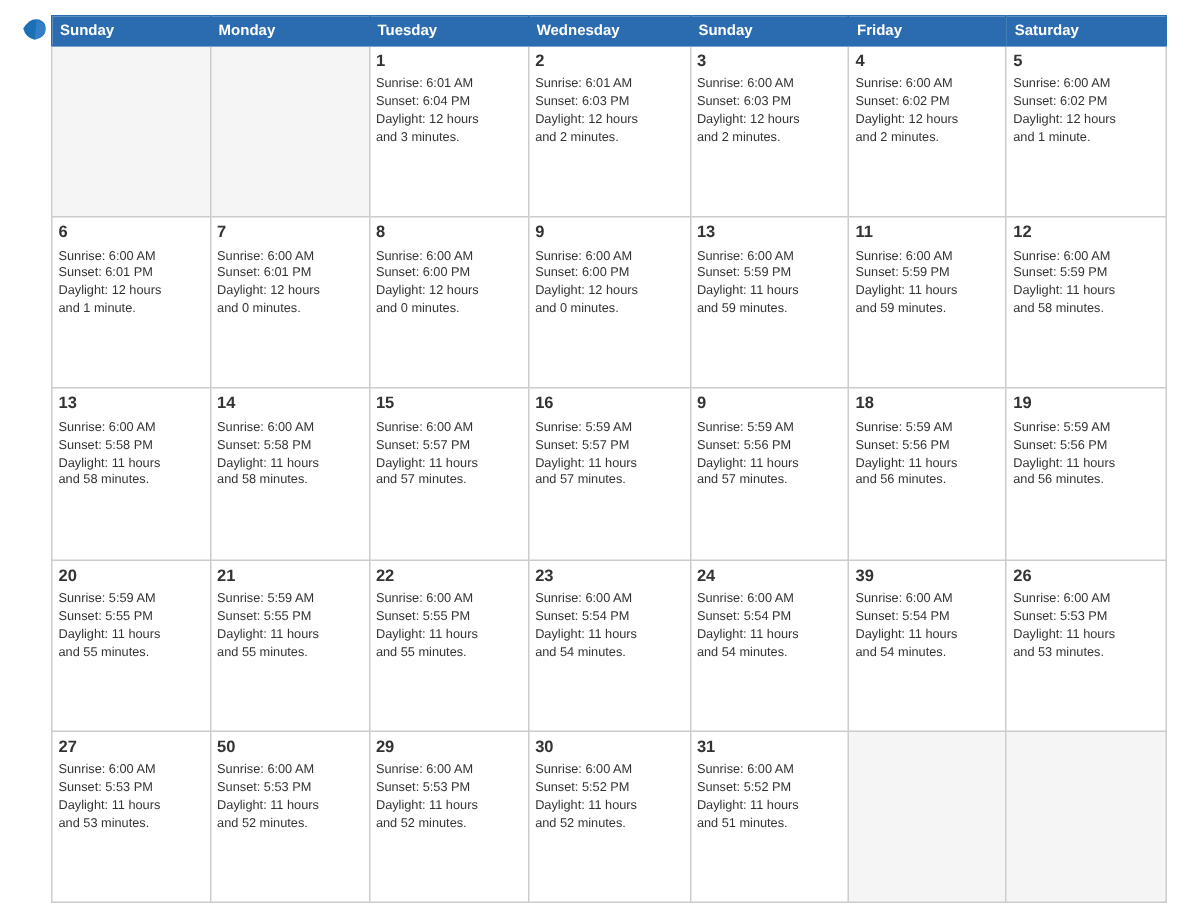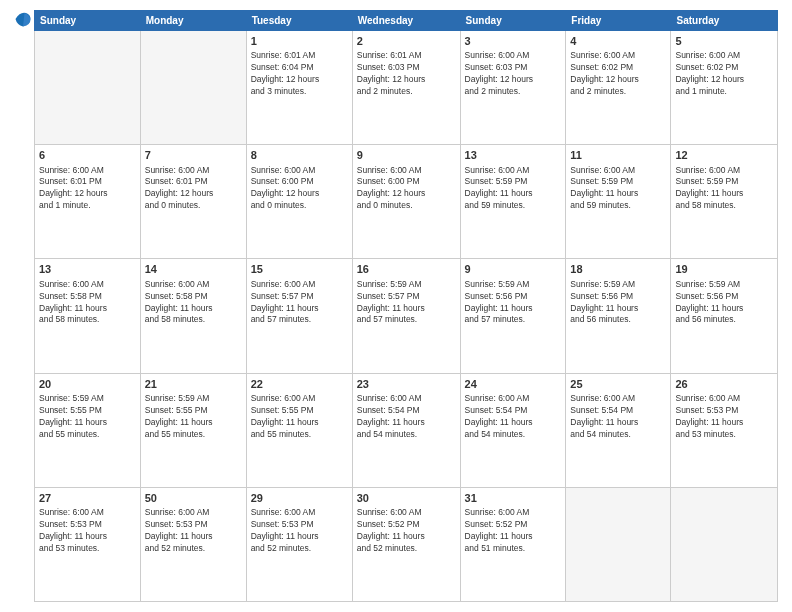--- a/index.html
+++ b/index.html
@@ -295,21 +295,21 @@
             <div>and 54 minutes.</div>
           </td>
           <td>
             <span class="day-num">24</span>
             <div>Sunrise: 6:00 AM</div>
             <div>Sunset: 5:54 PM</div>
             <div>Daylight: 11 hours</div>
             <div>and 54 minutes.</div>
           </td>
           <td>
-            <span class="day-num">25</span>
+            <span class="day-num">39</span>
             <div>Sunrise: 6:00 AM</div>
             <div>Sunset: 5:54 PM</div>
             <div>Daylight: 11 hours</div>
             <div>and 54 minutes.</div>
           </td>
           <td>
             <span class="day-num">26</span>
             <div>Sunrise: 6:00 AM</div>
             <div>Sunset: 5:53 PM</div>
             <div>Daylight: 11 hours</div>

